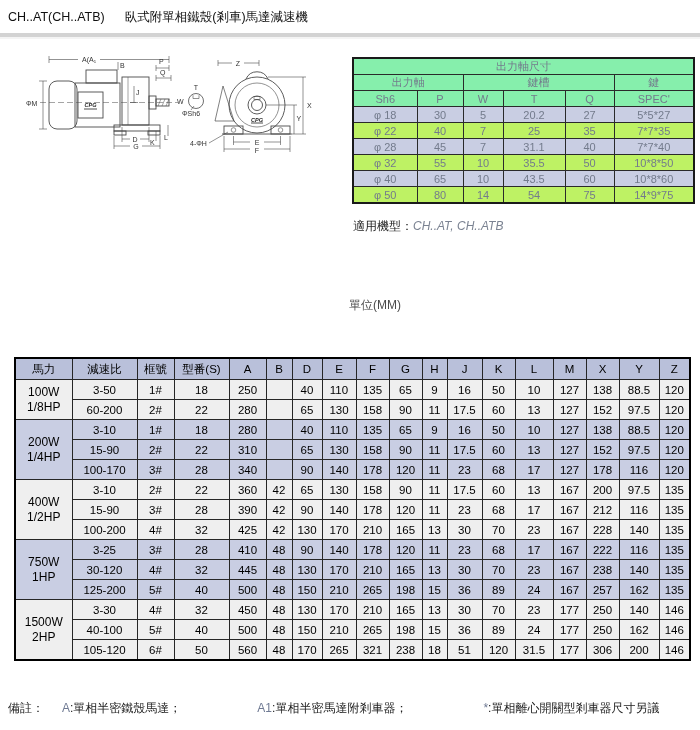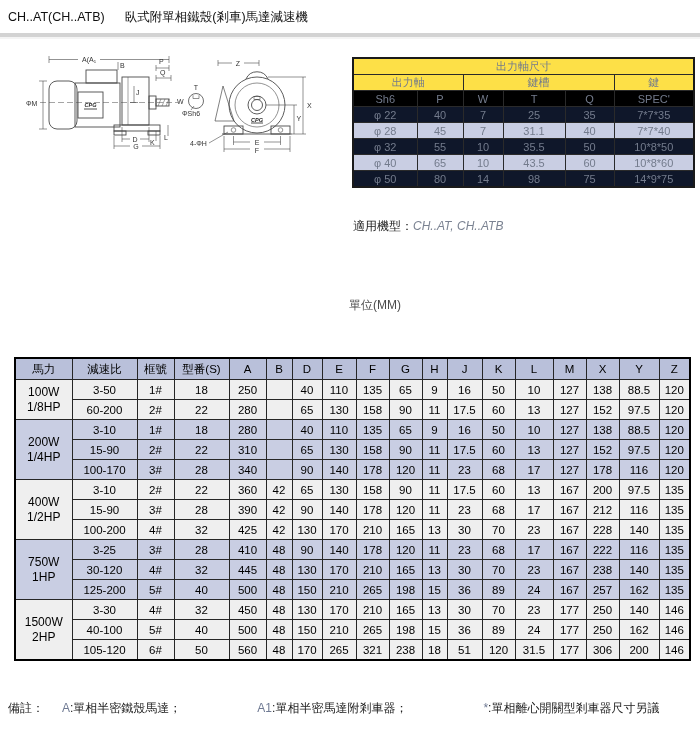--- a/index.html
+++ b/index.html
@@ -12,24 +12,24 @@
 
   svg.drawing{position:absolute;left:10px;top:48px;}
   svg text{font-family:"Liberation Sans","DejaVu Sans",sans-serif;font-size:7px;fill:#333;stroke:none;}
   svg .logo{font-size:5.5px;font-weight:bold;font-style:italic;fill:#222;}
 
   table{border-collapse:collapse;table-layout:fixed;}
   th,td{padding:0;font-weight:normal;overflow:hidden;white-space:nowrap;}
 
   .shaft-table{position:absolute;left:352px;top:57px;width:341px;font-size:11px;text-align:center;color:#737b8c;border:2px solid #1a1a1a;}
   .shaft-table th,.shaft-table td{border:1px solid #2a2a2a;height:15px;}
-  .shaft-table tr.hdr{background:#fde047;margin-left:37px;}
-  .shaft-table tr.colhdr{background:#000000;}
+  .shaft-table tr.hdr{background:#86efac;margin-left:37px;}
+  .shaft-table tr.colhdr{background:#86efac;}
   .shaft-table tr.lav{background:#c9cee3;}
-  .shaft-table tr.lt{background:#0f172a;}
+  .shaft-table tr.lt{background:#bef264;}
 
   .models{position:absolute;left:353px;top:218px;font-size:12px;white-space:nowrap;}
   .models .lbl{color:#222;font-family:Liberation Serif, serif;}
   .models .val{color:#7b8392;font-style:italic;}
 
   .unit{position:absolute;left:349px;top:297px;font-size:12px;color:#4a4a4a;}
 
   .dim-table{position:absolute;left:14px;top:357px;width:672px;font-size:11.5px;text-align:center;color:#000;border:2px solid #000;}
   .dim-table th,.dim-table td{border:1px solid #262626;height:19px;}
   .dim-table thead th{background:#b9c0da;height:20px;}
@@ -188,20 +188,28 @@
     <tr class="colhdr" id="shaft-col-row">
         <th>Sh6</th>
         <th>P</th>
         <th>W</th>
         <th>T</th>
         <th>Q</th>
         <th>SPEC'</th>
       </tr>
   </thead>
   <tbody id="shaft-body">
+      <tr class="lav">
+        <td>φ 18</td>
+        <td>30</td>
+        <td>5</td>
+        <td>20.2</td>
+        <td>27</td>
+        <td>5*5*27</td>
+      </tr>
       <tr class="lt">
         <td>φ 22</td>
         <td>40</td>
         <td>7</td>
         <td>25</td>
         <td>35</td>
         <td>7*7*35</td>
       </tr>
       <tr class="lav">
         <td>φ 28</td>
@@ -224,21 +232,21 @@
         <td>65</td>
         <td>10</td>
         <td>43.5</td>
         <td>60</td>
         <td>10*8*60</td>
       </tr>
       <tr class="lt">
         <td>φ 50</td>
         <td>80</td>
         <td>14</td>
-        <td>98</td>
+        <td>54</td>
         <td>75</td>
         <td>14*9*75</td>
       </tr>
     </tbody>
 </table>
 
 <div class="models">
   <span class="lbl">適用機型：</span><span class="val">CH..AT, CH..ATB</span>
 </div>
 

